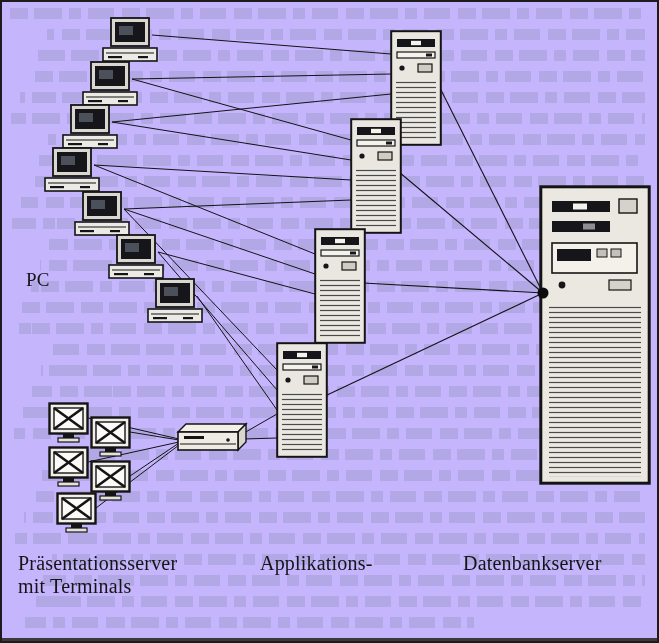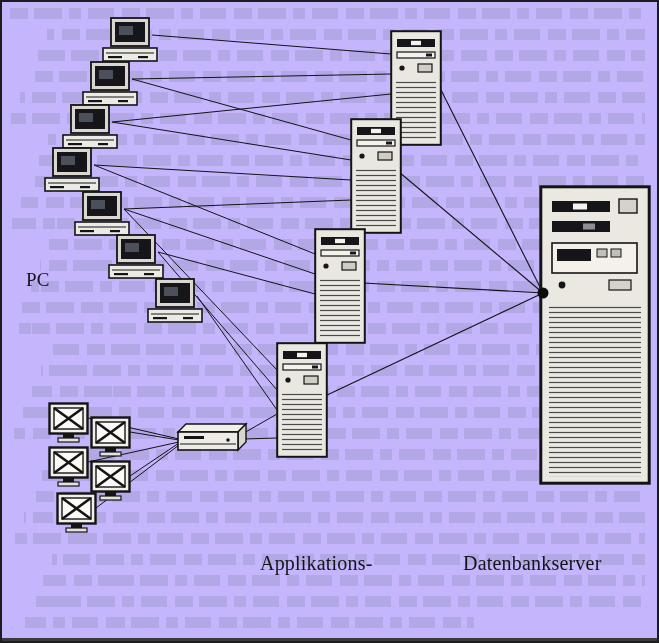--- a/index.html
+++ b/index.html
@@ -240,20 +240,22 @@
       </g>
 
     <circle cx="541" cy="291" r="5.5" fill="#0c0c0c"></circle>
   </svg>
 
   <div class="label label-pc">
     <span>PC</span>
   </div>
 
   <div class="label label-pres">
+    <div>Präsentationsserver</div>
+    <div>mit Terminals</div>
   </div>
 
   <div class="label label-app">
     <div>Applikations-</div>
   </div>
 
   <div class="label label-db">
     <span>Datenbankserver</span>
   </div>
 

